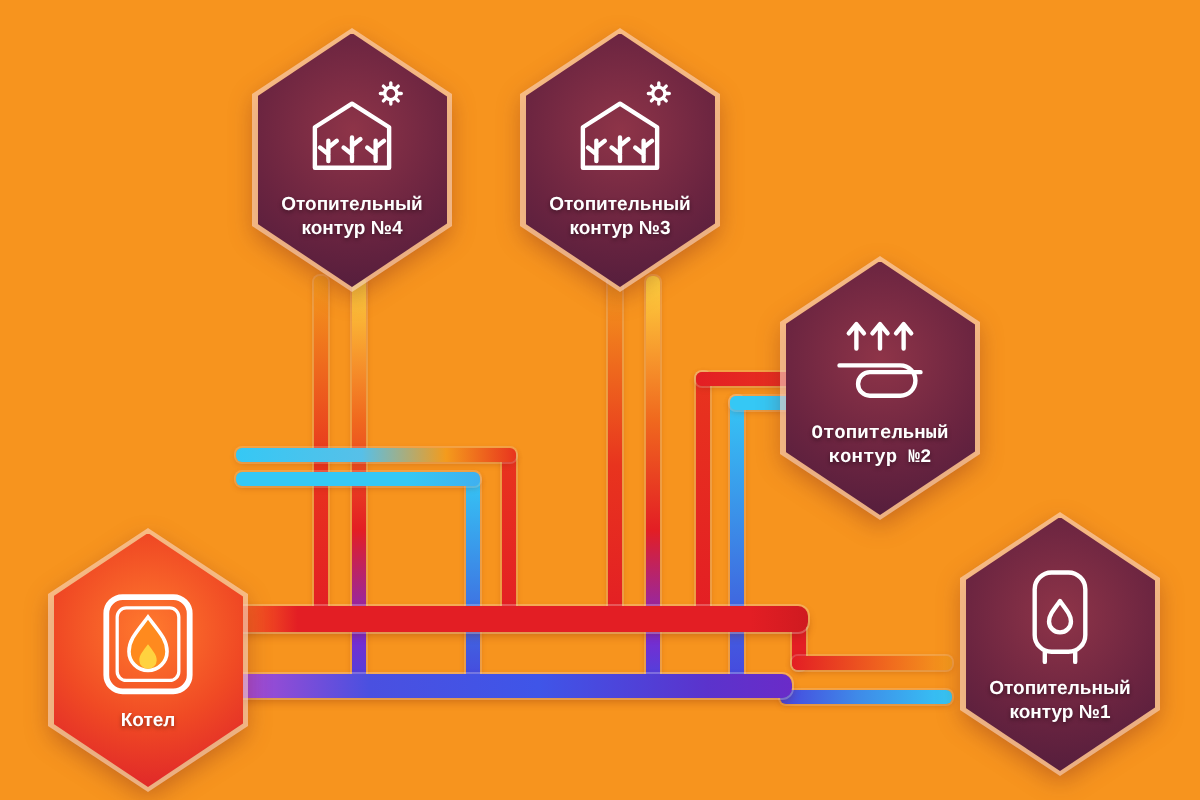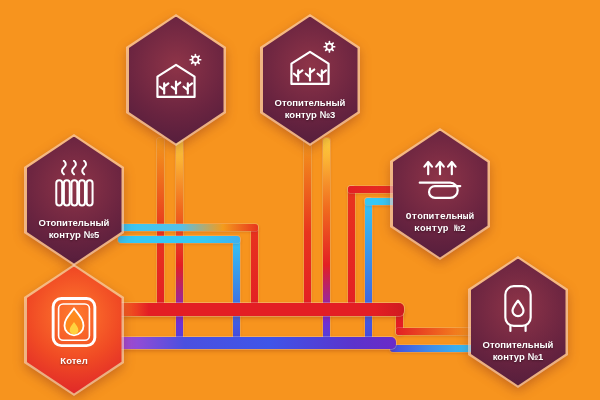--- a/index.html
+++ b/index.html
@@ -73,20 +73,21 @@
               <path d="M18 48 V36 M18 44 l-5 -4 M18 40 l5 -4"></path>
               <path d="M32 48 V34 M32 44 l-5 -4 M32 39 l5 -4"></path>
               <path d="M46 48 V36 M46 44 l-5 -4 M46 40 l5 -4"></path>
             </g>
             <g fill="none" stroke="#fff" stroke-width="2" stroke-linecap="round">
               <circle cx="55" cy="8" r="3.6"></circle>
               <path d="M55 1.8 v1.6 M55 12.6 v1.6 M48.8 8 h1.6 M59.6 8 h1.6 M50.6 3.6 l1.2 1.2 M58.2 11.2 l1.2 1.2 M59.4 3.6 l-1.2 1.2 M51.8 11.2 l-1.2 1.2"></path>
             </g>
           </svg>
         </span>
+        <span class="hex-label">Отопительный контур №4</span>
       </div>
     </div>
   </div>
 
   <div class="hex" style="left:260px;top:14px;">
     <div class="hex-border">
       <div class="hex-inner">
         <span class="icon">
           <svg viewBox="0 0 64 64" width="54" height="54">
             <g fill="none" stroke="#fff" stroke-width="2.6" stroke-linecap="round" stroke-linejoin="round">
@@ -117,60 +118,37 @@
               <path d="M46 24 V10 M41.5 15 L46 9.5 L50.5 15"></path>
               <path d="M8 34 H44 a9 9 0 0 1 0 18 H26 a7 7 0 0 1 0 -14 H56"></path>
             </g>
           </svg>
         </span>
         <span class="hex-label">Отопительный контур №2</span>
       </div>
     </div>
   </div>
 
-  <div class="hex" style="left:468px;top:256px;">
+  <div class="hex" style="left:480px;top:256px;">
     <div class="hex-border">
       <div class="hex-inner">
         <span class="icon">
           <svg viewBox="0 0 64 64" width="54" height="54">
             <g fill="none" stroke="#fff" stroke-width="2.6" stroke-linecap="round" stroke-linejoin="round">
               <rect x="17" y="5" width="30" height="47" rx="10"></rect>
               <path d="M23 52 v6 M41 52 v6"></path>
               <path d="M32 22 c4.5 6 6.5 8.5 6.5 12 a6.5 6.5 0 0 1 -13 0 c0 -3.5 2 -6 6.5 -12 Z"></path>
             </g>
           </svg>
         </span>
         <span class="hex-label">Отопительный контур №1</span>
       </div>
     </div>
   </div>
 
-  <div class="hex" style="left:24px;top:134px;">
-    <div class="hex-border">
-      <div class="hex-inner">
-        <span class="icon">
-          <svg viewBox="0 0 64 64" width="54" height="54">
-            <g fill="none" stroke="#fff" stroke-width="2.4" stroke-linecap="round">
-              <path d="M20 17 c-3 -2.5 -3 -5.5 0 -8 c3 -2.5 3 -5.5 0 -8"></path>
-              <path d="M32 17 c-3 -2.5 -3 -5.5 0 -8 c3 -2.5 3 -5.5 0 -8"></path>
-              <path d="M44 17 c-3 -2.5 -3 -5.5 0 -8 c3 -2.5 3 -5.5 0 -8"></path>
-            </g>
-            <g fill="none" stroke="#fff" stroke-width="2.4" stroke-linejoin="round">
-              <rect x="11" y="24" width="7" height="30" rx="3.5"></rect>
-              <rect x="20" y="24" width="7" height="30" rx="3.5"></rect>
-              <rect x="29" y="24" width="7" height="30" rx="3.5"></rect>
-              <rect x="38" y="24" width="7" height="30" rx="3.5"></rect>
-              <rect x="47" y="24" width="7" height="30" rx="3.5"></rect>
-            </g>
-          </svg>
-        </span>
-        <span class="hex-label">Отопительный контур №5</span>
-      </div>
-    </div>
-  </div>
 
   <div class="hex boiler" style="left:24px;top:264px;">
     <div class="hex-border">
       <div class="hex-inner">
         <span class="icon">
           <svg viewBox="0 0 64 64" width="58" height="58">
             <g fill="none" stroke="#fff" stroke-linecap="round" stroke-linejoin="round">
               <rect x="9" y="5" width="46" height="52" rx="9" stroke-width="3.2"></rect>
               <rect x="15" y="11" width="34" height="40" rx="5" stroke-width="1.8"></rect>
             </g>

